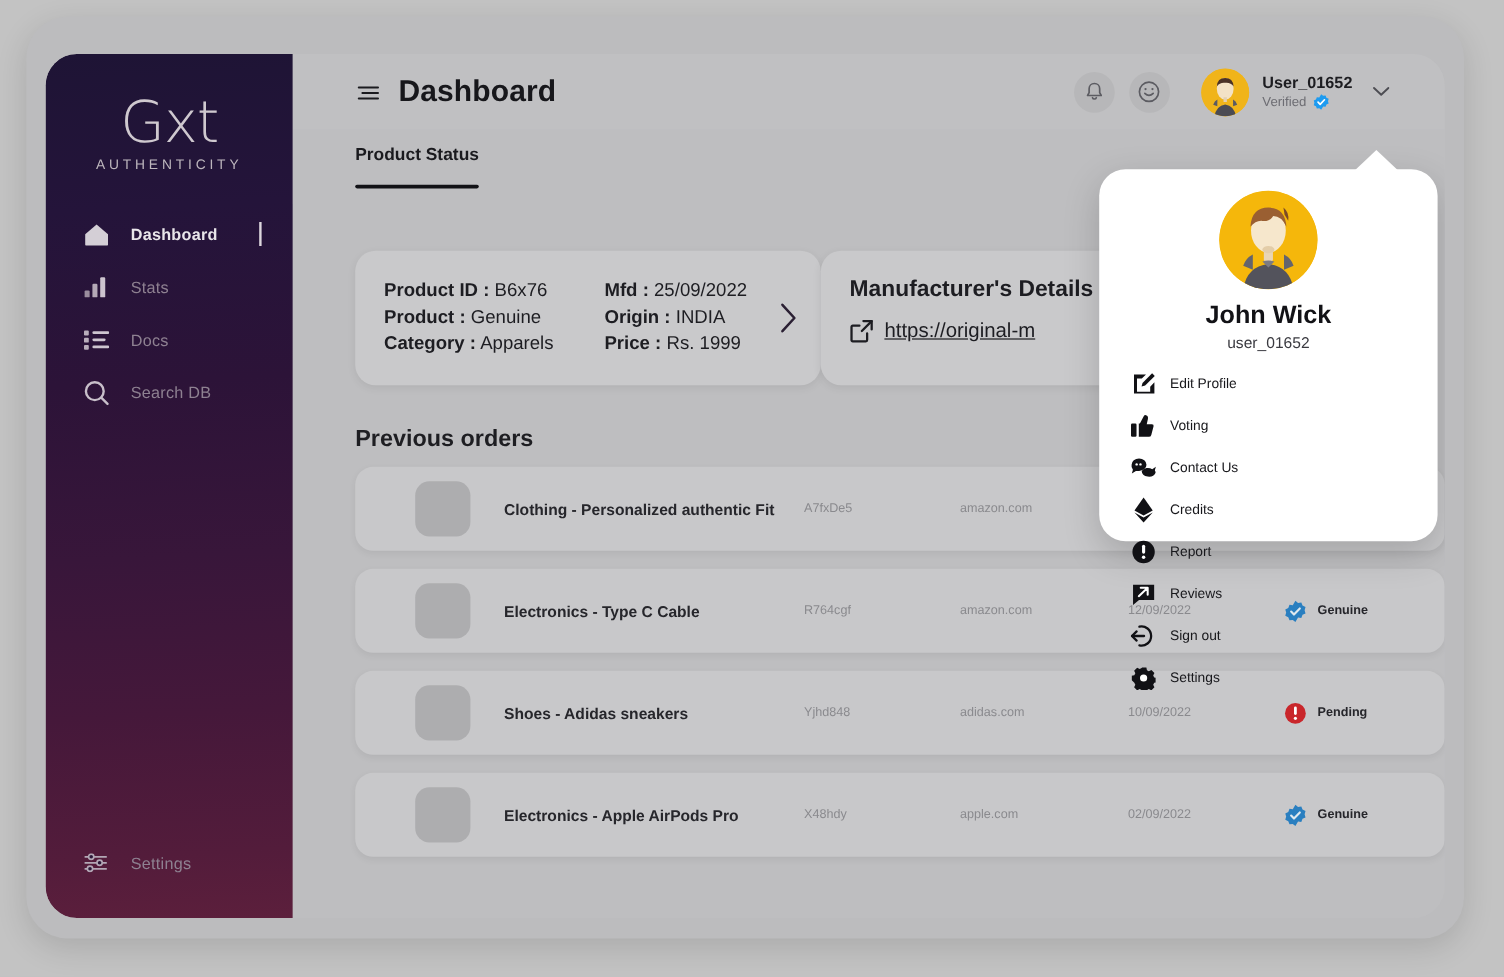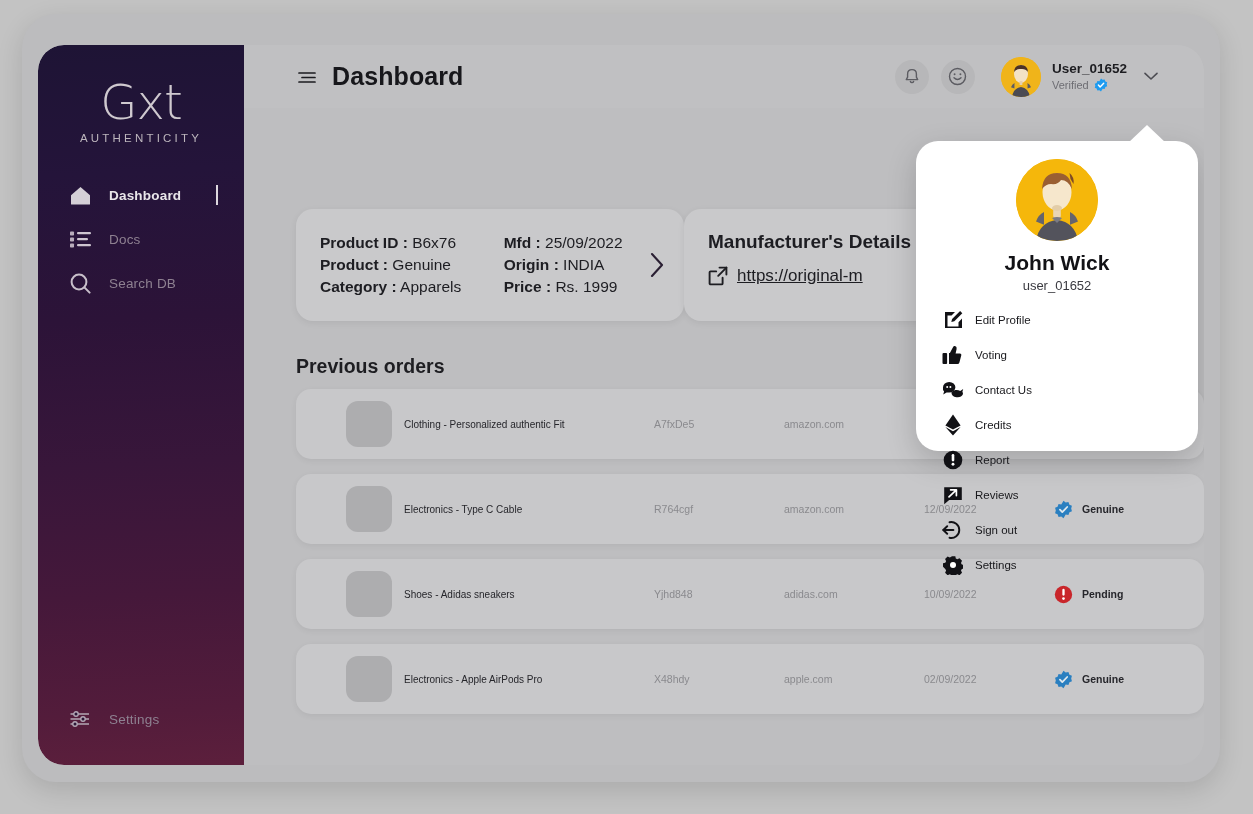--- a/index.html
+++ b/index.html
@@ -237,23 +237,23 @@
     cursor: pointer;
   }
   .order-row .thumb {
     width: 46px; height: 46px;
     background: #adadaf;
     border-radius: 12px;
     margin-left: 50px;
     flex: none;
   }
   .order-row .o-name {
-    margin-left: 12px;
+    margin-left: 28px;
     width: 250px;
-    font-size: 10px; font-weight: 400; color: #26262b;
+    font-size: 13px; font-weight: 700; color: #26262b;
   }
   .order-row .o-code { width: 130px; font-size: 10.5px; color: #8a8a8e; }
   .order-row .o-site { width: 140px; font-size: 10.5px; color: #8a8a8e; }
   .order-row .o-date { width: 130px; font-size: 10.5px; color: #8a8a8e; }
   .order-row .o-status {
     display: flex; align-items: center; gap: 9px;
     font-size: 10.5px; color: #26262b; font-weight: 600;
   }
 
   
@@ -328,20 +328,30 @@
         <div class="nav-item active">
           <span class="nav-ico">
             <svg width="21" height="19" viewBox="0 0 21 19">
               <path d="M10.5 1 L20 9.2 L20 18 Q20 18.6 19.4 18.6 L1.6 18.6 Q1 18.6 1 18 L1 9.2 Z" fill="#d4cfd6"></path>
             </svg>
           </span>
           <span class="nav-label">Dashboard</span>
           <span class="nav-caret"></span>
         </div>
 
+        <div class="nav-item">
+          <span class="nav-ico">
+            <svg width="20" height="18" viewBox="0 0 20 18">
+              <rect x="0.5" y="12" width="4.2" height="6" rx="1" fill="#9a8d9d"></rect>
+              <rect x="7" y="6.5" width="4.2" height="11.5" rx="1" fill="#b5a9b7"></rect>
+              <rect x="13.5" y="1" width="4.2" height="17" rx="1" fill="#cdc4cf"></rect>
+            </svg>
+          </span>
+          <span class="nav-label">Stats</span>
+        </div>
 
         <div class="nav-item">
           <span class="nav-ico">
             <svg width="21" height="17" viewBox="0 0 21 17">
               <rect x="0" y="0.5" width="4" height="4" rx="0.8" fill="#b9adbb"></rect>
               <rect x="0" y="6.5" width="4" height="4" rx="0.8" fill="#b9adbb"></rect>
               <rect x="0" y="12.5" width="4" height="4" rx="0.8" fill="#b9adbb"></rect>
               <rect x="7" y="1" width="14" height="2.3" rx="1.1" fill="#cec5d0"></rect>
               <rect x="7" y="7" width="11" height="2.3" rx="1.1" fill="#cec5d0"></rect>
               <rect x="7" y="13" width="14" height="2.3" rx="1.1" fill="#cec5d0"></rect>
@@ -438,20 +448,26 @@
             </div>
             <span class="chev">
               <svg width="14" height="9" viewBox="0 0 14 9">
                 <path d="M1 1.3 L7 7 L13 1.3" fill="none" stroke="#4d4d53" stroke-width="1.6" stroke-linecap="round" stroke-linejoin="round"></path>
               </svg>
             </span>
           </div>
         </div>
       </header>
 
+      <div id="tabs">
+        <div class="tab active">
+          <div class="tab-label">Product Status</div>
+          <div class="tab-underline"></div>
+        </div>
+      </div>
 
       <div id="cards">
 
         <div class="info-card" id="product-card">
           <div class="pc-grid">
             <div class="pc-cell">
               <b>Product ID :</b>
               <span>B6x76</span>
             </div>
             <div class="pc-cell">

